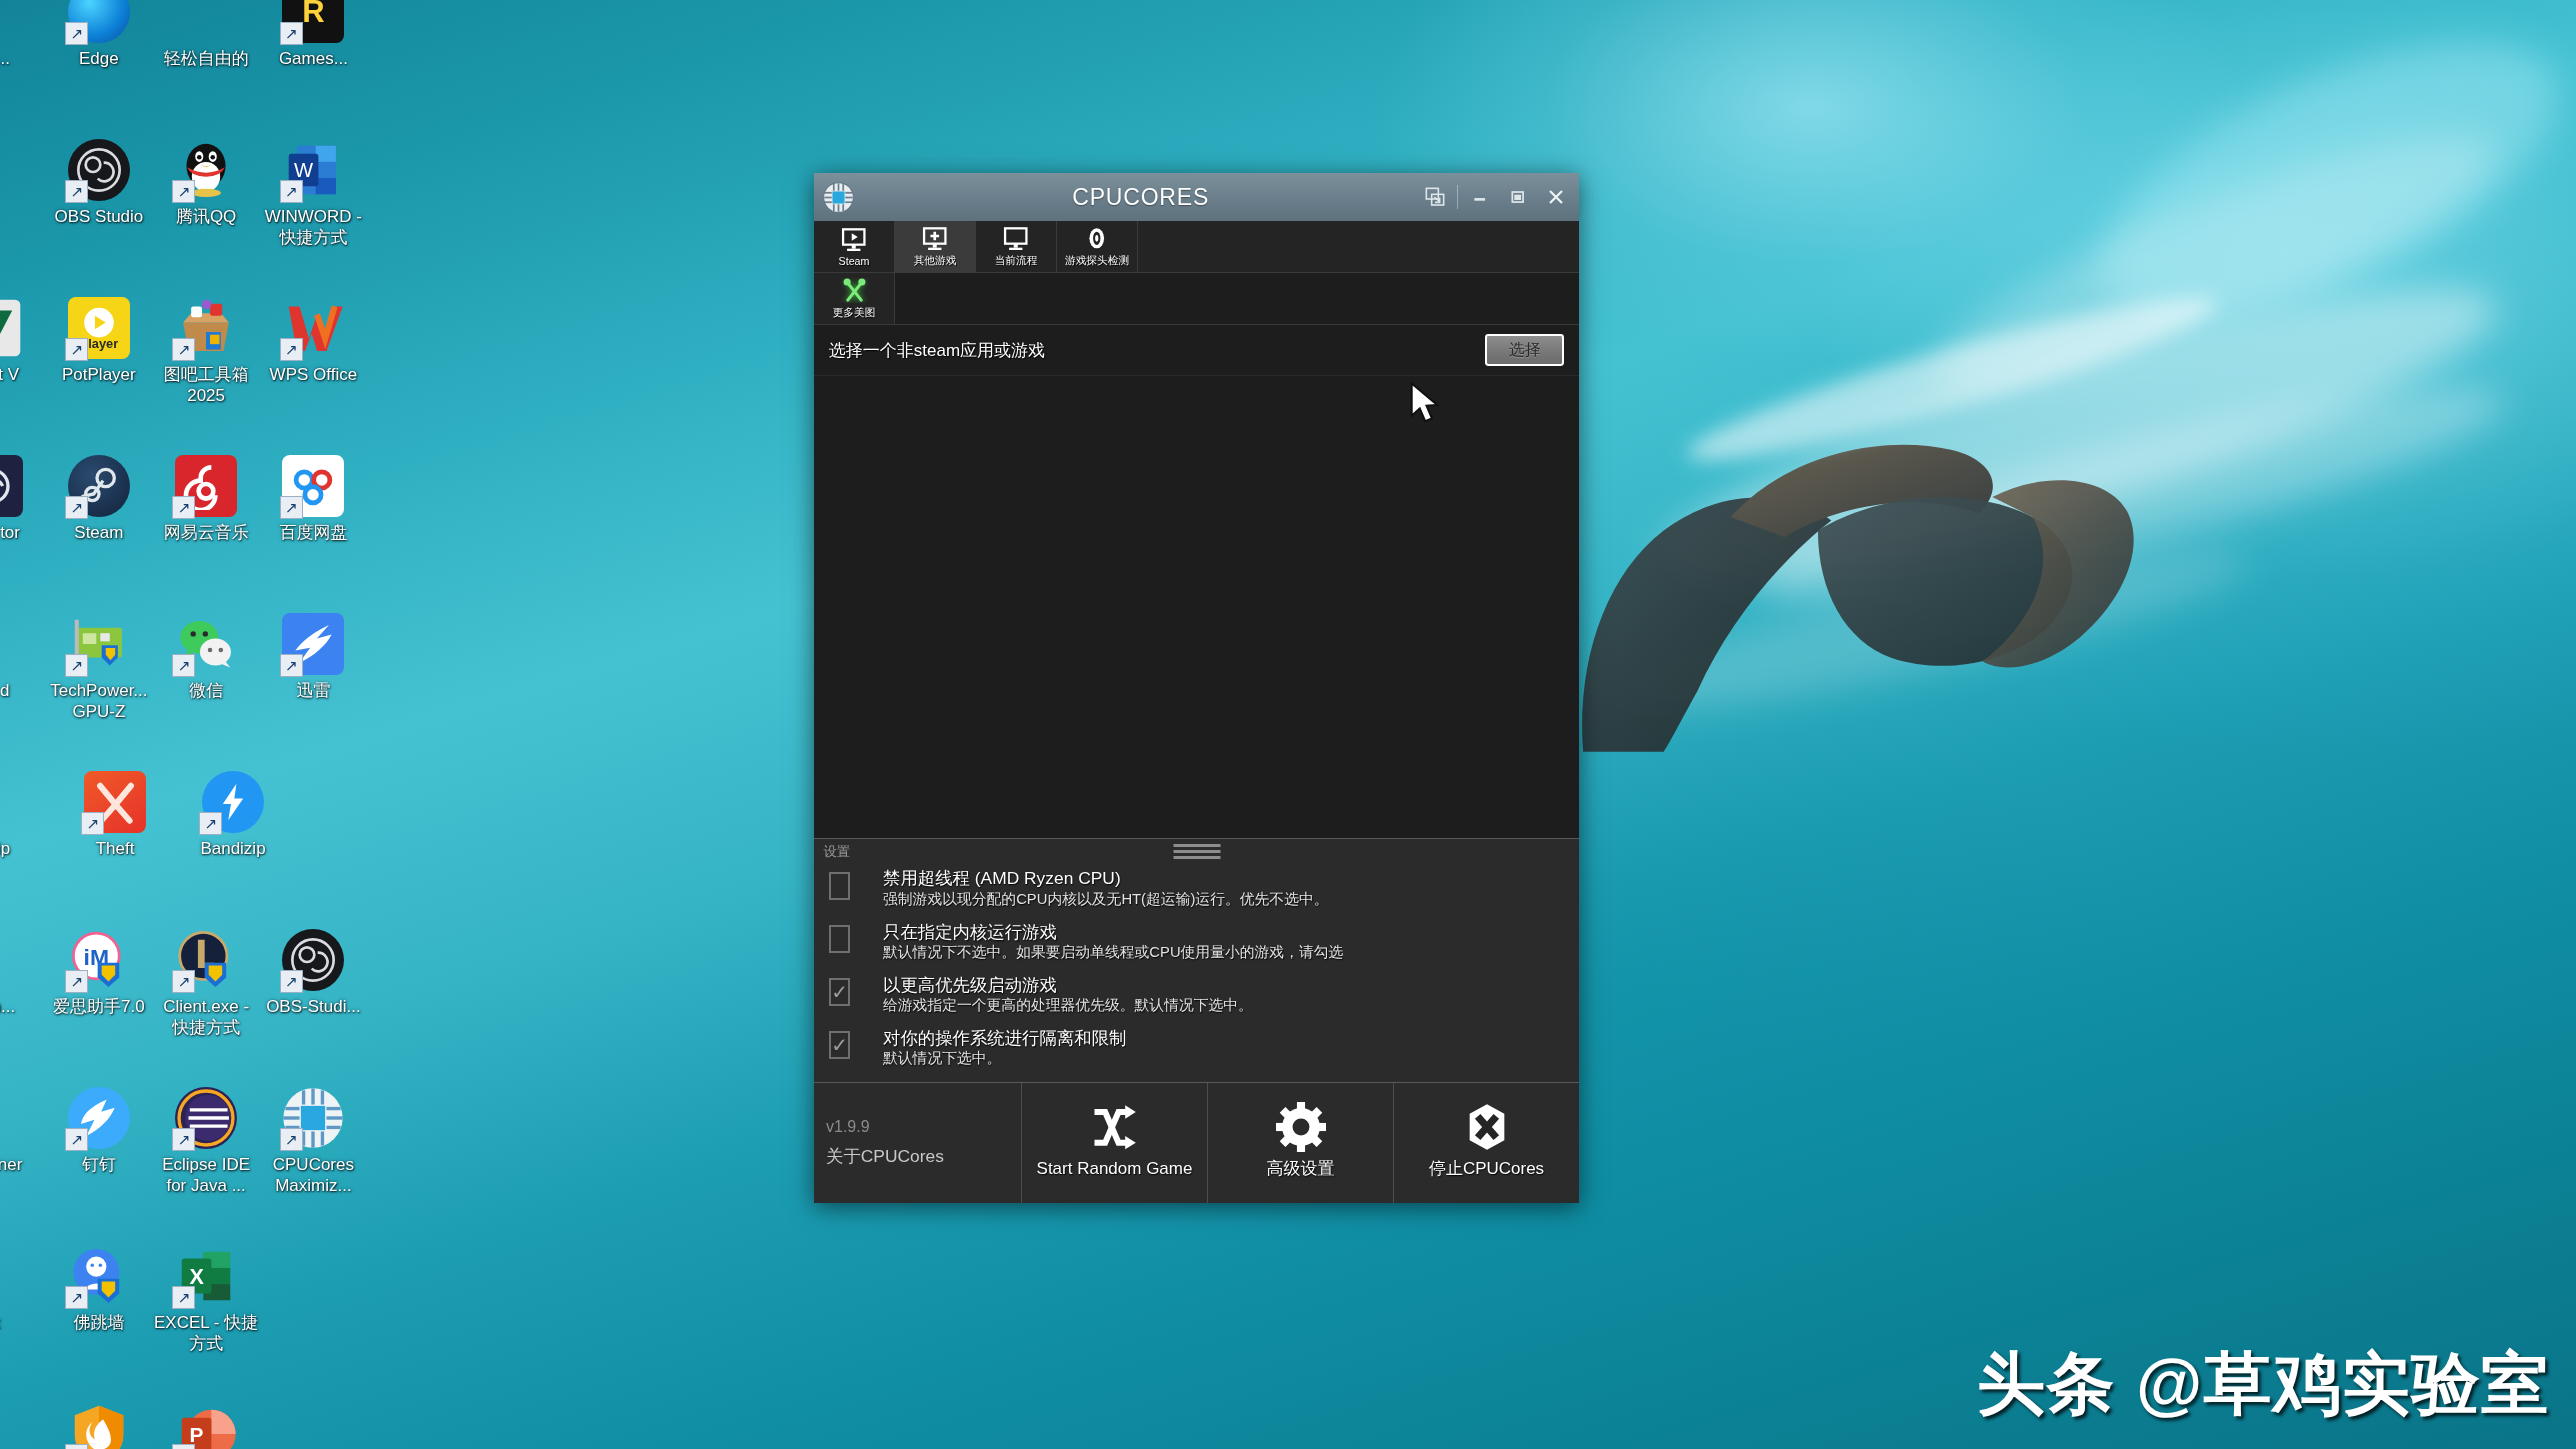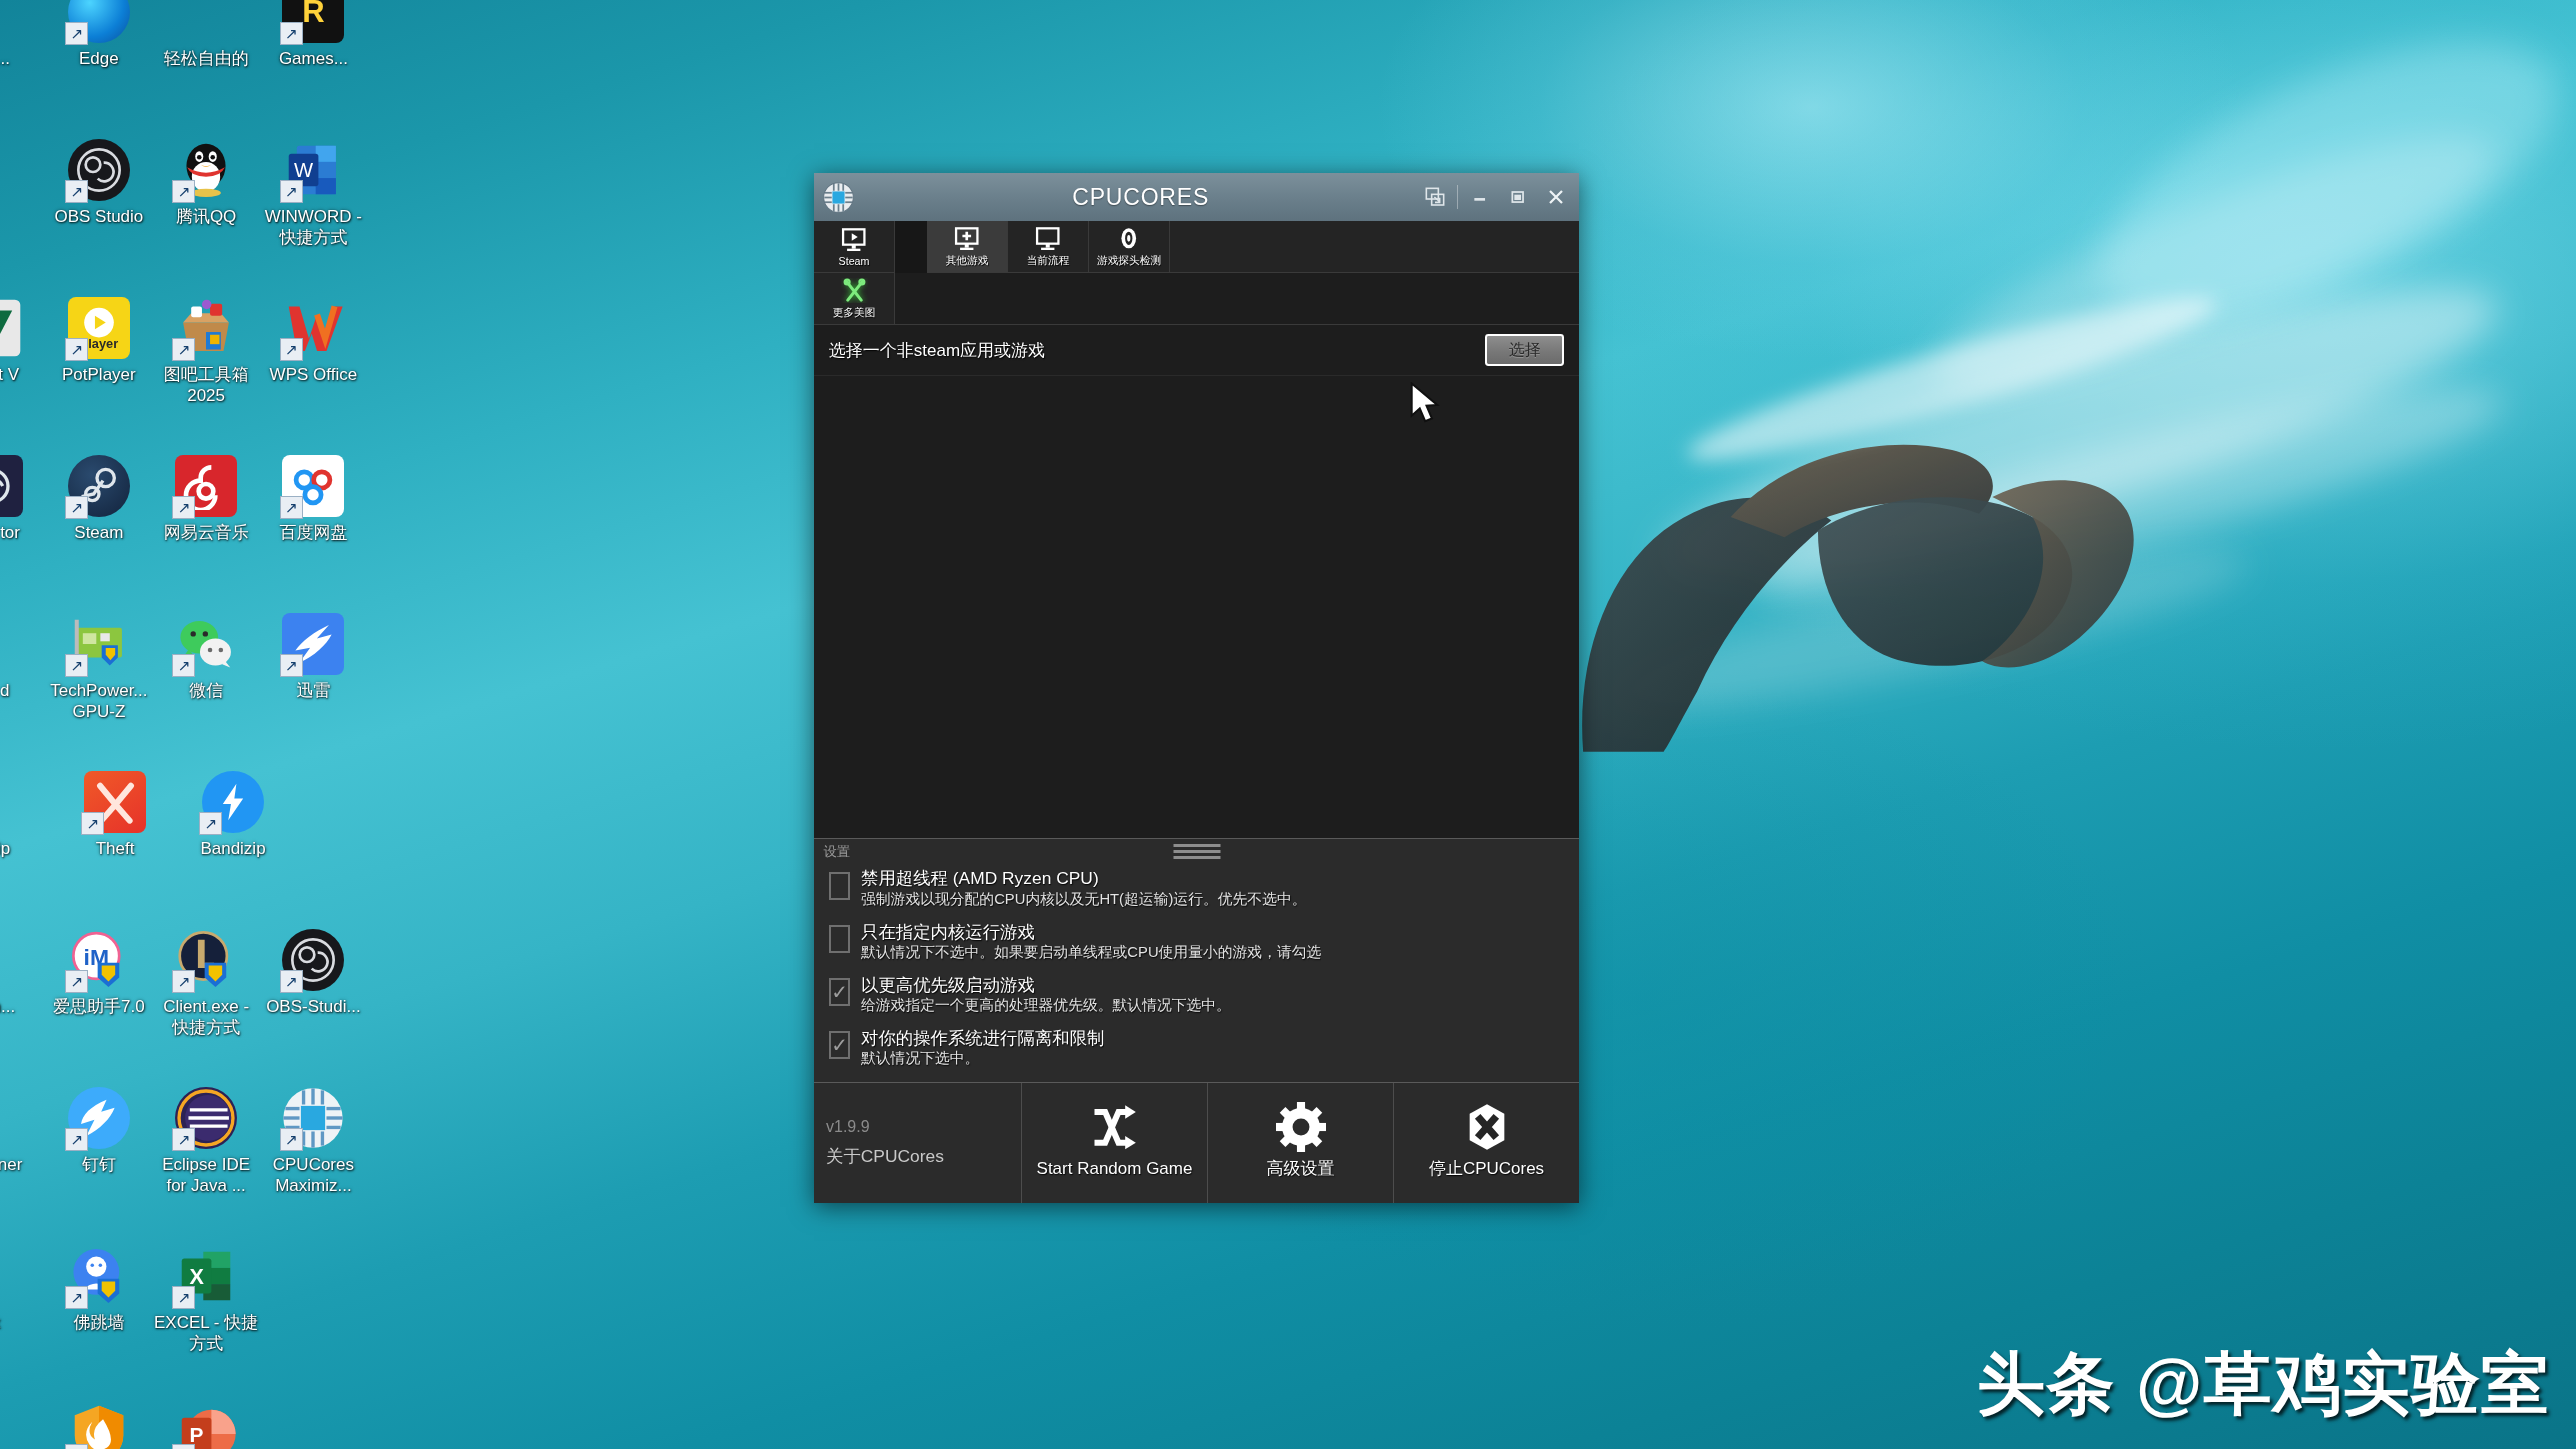--- a/index.html
+++ b/index.html
@@ -125,21 +125,21 @@
   .tabstrip { display: flex; flex: 0 0 auto; background: #171717; }
   .tab {
     width: 81px; height: 52px;
     border-right: 0.7px solid #3a3a3a;
     border-bottom: 0.7px solid #3a3a3a;
     display: flex; flex-direction: column;
     align-items: center; justify-content: center;
     background: #242424;
     gap: 2px;
   }
-  .tab.active { background: #3b3b3b; margin-left: 32px; }
+  .tab.active { background: #3b3b3b; }
   .tab .tab-ico { height: 27px; display:flex; align-items:center; justify-content:center; }
   .tab .tab-label {
     font-size: 10.7px; color: #ffffff;
     text-shadow: 0.7px 0.7px 0.7px #000;
     white-space: nowrap;
   }
   .tabfill { flex: 1 1 auto; border-bottom: 0.7px solid #3a3a3a; background: #242424; }
   .tabfill2 { flex: 1 1 auto; border-bottom: 0.7px solid #3a3a3a; background: #1d1d1d; }
 
   
@@ -199,21 +199,21 @@
     border: 2px solid #6f6f6f;
     background: #2b2b2b;
     margin-right: 10.7px;
     margin-top: 3.4px;
     flex: 0 0 auto;
     display: flex; align-items: center; justify-content: center;
     color: #9d9d9d;
     font-size: 20px;
     line-height: 1;
   }
-  .setting-texts { overflow: hidden; }
+  .setting-texts { overflow: hidden; margin-left: 22px; }
   .s-title {
     color: #ffffff; font-size: 17.4px; line-height: 1.25;
     text-shadow: 0.7px 0.7px 1.3px #000;
     white-space: nowrap;
   }
   .s-desc {
     color: #e4e4e4; font-size: 14.8px; line-height: 1.3;
     text-shadow: 0.7px 0.7px 1.3px #000;
     white-space: nowrap;
   }

